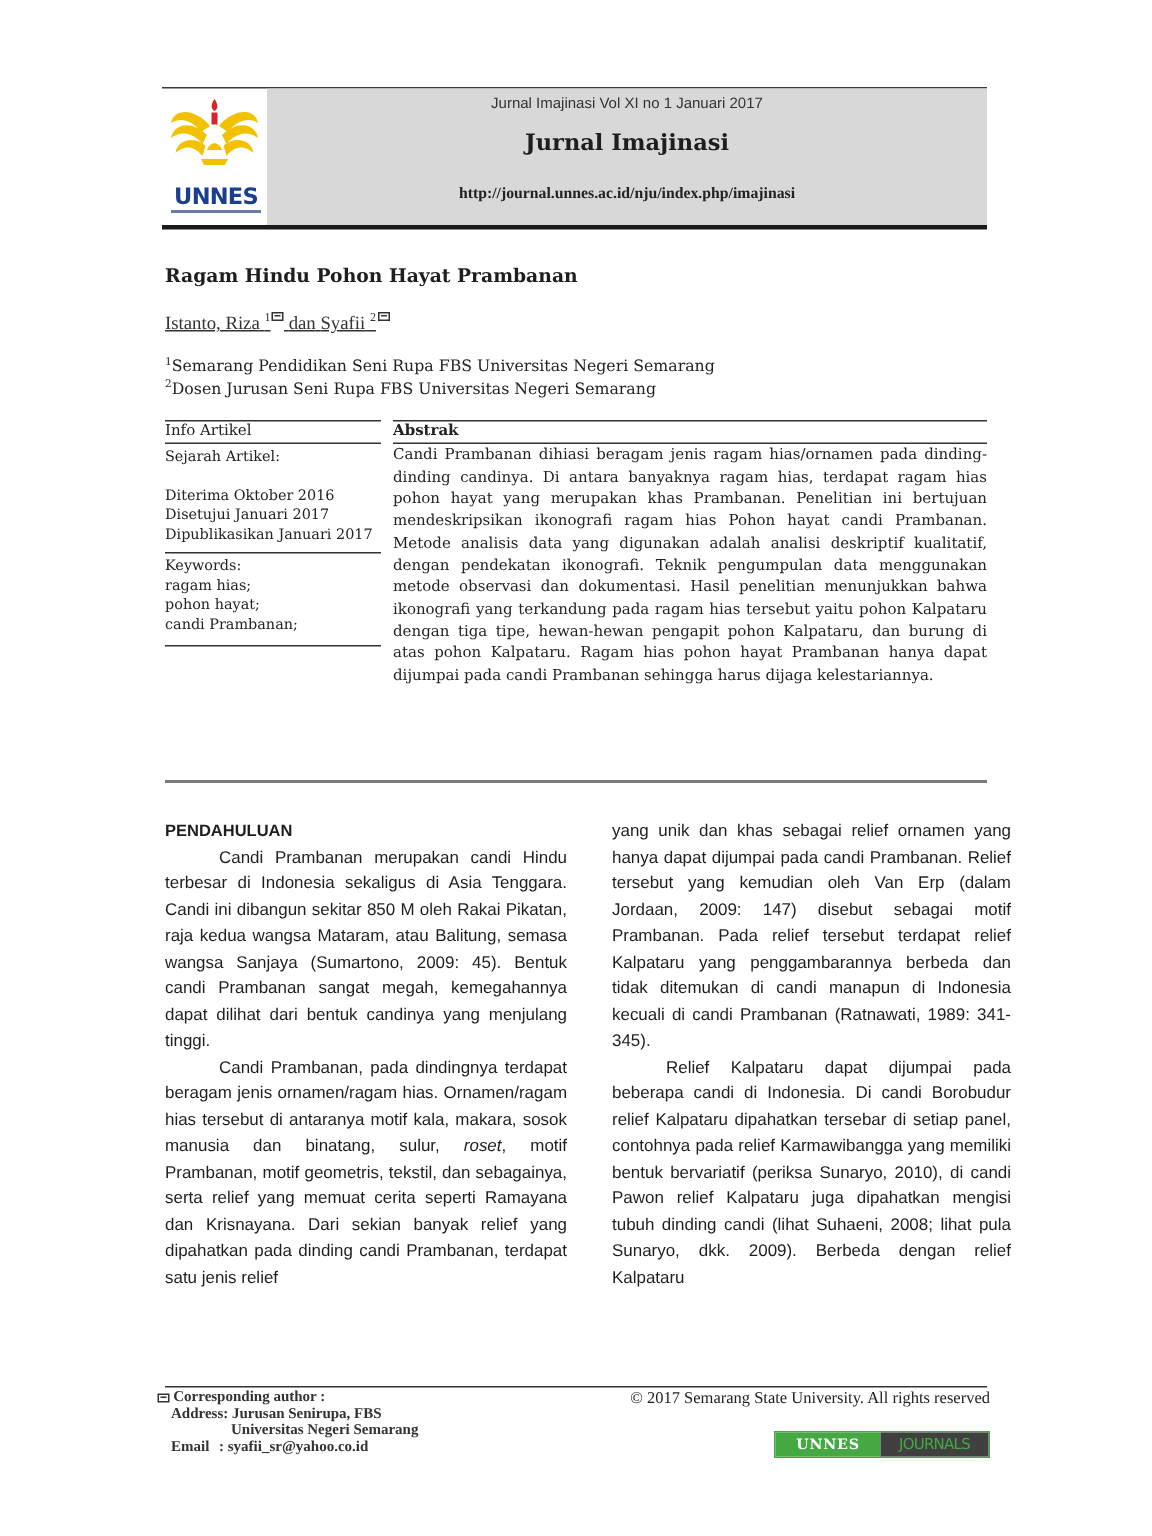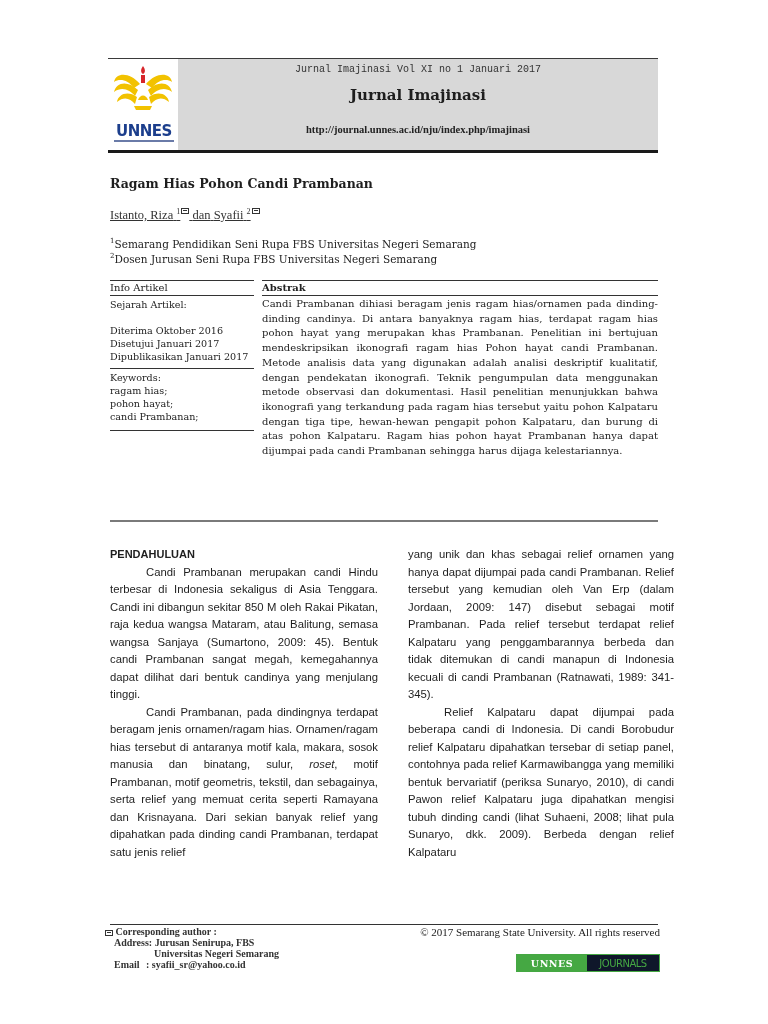--- a/index.html
+++ b/index.html
@@ -9,21 +9,21 @@
   }
   .abs { position: absolute; }
   
   .hdr-top-line { left: 108px; top: 58px; width: 550px; height: 1px; background: #3a3a3a; }
   .hdr-bottom-line { left: 108px; top: 150px; width: 550px; height: 3px; background: #1a1a1a; }
   .hdr-gray { left: 178px; top: 59px; width: 480px; height: 91px; background: #d8d8d8; }
   .logo { left: 110px; top: 60px; width: 66px; height: 88px; }
   .logo-text { position: absolute; left: 2px; top: 62px; width: 64px; text-align: center;
     font-family: "DejaVu Sans", sans-serif; font-weight: bold; font-size: 15px; color: #1c3e8c; letter-spacing: -0.5px; }
   .logo-sub { position: absolute; left: 4px; top: 80px; width: 60px; height: 2px; background: #6a7ba8; }
-  .hdr-vol { left: 178px; top: 64px; width: 480px; text-align: center; font-family: Liberation Mono, monospace; font-size: 10px; color: #333; }
+  .hdr-vol { left: 178px; top: 64px; width: 480px; text-align: center; font-family: Liberation Sans, sans-serif; font-size: 10px; color: #333; }
   .hdr-title { left: 178px; top: 86px; width: 480px; text-align: center; font-family: "DejaVu Serif", serif; font-weight: bold; font-size: 15px; color: #1e1e1e; }
   .hdr-url { left: 178px; top: 124px; width: 480px; text-align: center; font-family: "Liberation Serif", serif; font-size: 10.5px; font-weight: bold; color: #222; }
 
   .art-title { left: 110px; top: 176px; font-family: "DejaVu Serif", serif; font-weight: bold; font-size: 12.5px; color: #1e1e1e; }
   .authors { left: 110px; top: 207px; font-family: "Liberation Serif", serif; font-size: 12.5px; color: #333; text-decoration: underline; }
   .authors sup { font-size: 8px; }
   .mail-ico { display: inline-block; width: 8px; height: 6px; border: 1px solid #333; vertical-align: super; position: relative; box-sizing: border-box; margin-left: 1px; }
   .mail-ico::after { content: ""; position: absolute; left: 1px; top: 1px; width: 4px; height: 1px; background: #333; }
   .affil { left: 110px; font-family: "DejaVu Serif", serif; font-size: 10.5px; color: #222; }
   .affil sup { font-size: 7px; }
@@ -44,21 +44,21 @@
   .col-left { left: 110px; top: 546px; width: 268px; }
   .col-right { left: 408px; top: 546px; width: 266px; }
   .sec-h { font-weight: bold; font-size: 11px; }
 
   
   .foot-rule { left: 110px; top: 924px; width: 548px; height: 1px; background: #333; }
   .foot-left { left: 104px; top: 926px; font-family: "Liberation Serif", serif; font-size: 10px; line-height: 11px; color: #333; font-weight: bold; }
   .foot-copy { left: 396px; top: 926px; width: 264px; text-align: right; font-family: "Liberation Serif", serif; font-size: 11px; color: #222; }
   .badge { left: 516px; top: 954px; width: 144px; height: 18px; border: 1px solid #45a843; display: flex; box-sizing: border-box; }
   .badge-l { width: 70px; background: #45a843; color: #ffffff; font-family: "DejaVu Serif", serif; font-weight: bold; font-size: 9.5px; display: flex; align-items: center; justify-content: center; letter-spacing: 0.5px; }
-  .badge-r { flex: 1; background: #0f172a; color: #45a843; font-family: "DejaVu Sans", sans-serif; font-size: 10px; display: flex; align-items: center; justify-content: center; letter-spacing: -0.5px; }
+  .badge-r { flex: 1; background: #404040; color: #45a843; font-family: "DejaVu Sans", sans-serif; font-size: 10px; display: flex; align-items: center; justify-content: center; letter-spacing: -0.5px; }
 </style>
 </head>
 <body>
 
 <div class="abs hdr-top-line"></div>
 <div class="abs hdr-gray"></div>
 <div class="abs logo">
   <svg width="66" height="62" viewBox="0 0 66 62">
     <path d="M33 6 C30 10 31 13 33 14 C35 13 36 10 33 6 Z" fill="#d7262b"></path>
     <rect x="31" y="15" width="4" height="8" fill="#d7262b"></rect>
@@ -72,21 +72,21 @@
     <path d="M28 40 C30 34 36 34 38 40 Z" fill="#f2c200"></path>
   </svg>
   <div class="logo-text">UNNES</div>
   <div class="logo-sub"></div>
 </div>
 <div class="abs hdr-vol">Jurnal Imajinasi Vol XI no 1 Januari 2017</div>
 <div class="abs hdr-title">Jurnal Imajinasi</div>
 <div class="abs hdr-url">http://journal.unnes.ac.id/nju/index.php/imajinasi</div>
 <div class="abs hdr-bottom-line"></div>
 
-<div class="abs art-title">Ragam Hias Pohon Candi Prambanan</div>
+<div class="abs art-title">Ragam Hindu Pohon Hayat Prambanan</div>
 <div class="abs authors">
   <span>Istanto, Riza</span>
   <sup>1</sup><span class="mail-ico"></span>
   <span>dan</span>
   <span>Syafii</span>
   <sup>2</sup><span class="mail-ico"></span>
 </div>
 <div class="abs affil" style="top:237px"><sup>1</sup><span>Semarang Pendidikan Seni Rupa FBS  Universitas Negeri Semarang</span></div>
 <div class="abs affil" style="top:252px"><sup>2</sup><span>Dosen Jurusan Seni Rupa FBS  Universitas Negeri Semarang</span></div>
 

